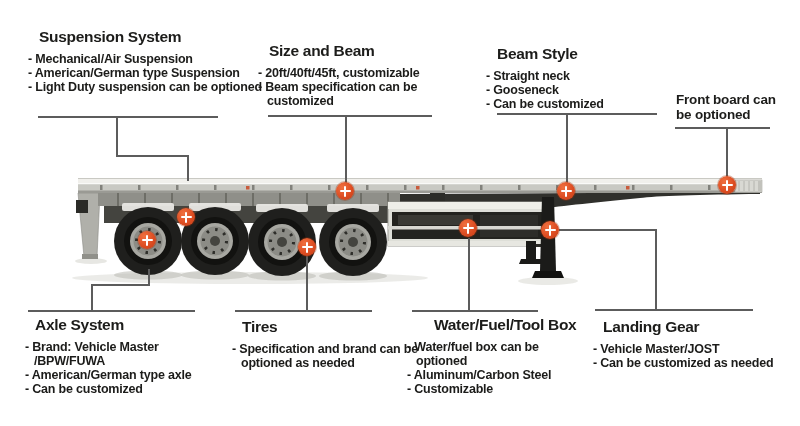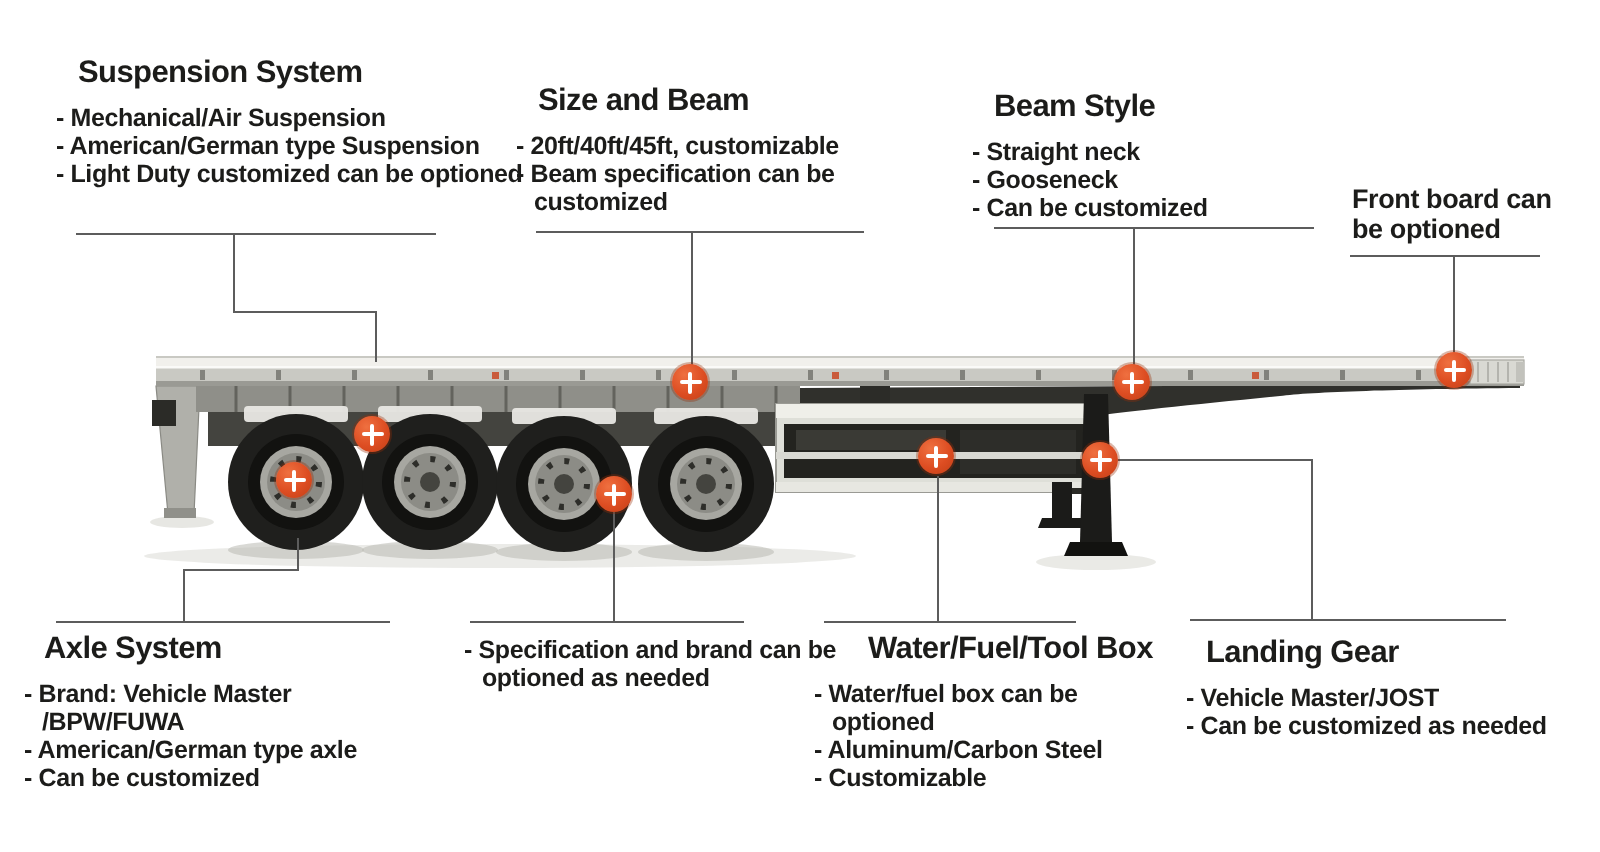--- a/index.html
+++ b/index.html
@@ -205,21 +205,21 @@
       <polyline points="595,310 753,310"></polyline>
       <polyline points="559,230 656,230 656,310"></polyline>
     </g>
   </svg>
 
   <div class="callout" style="left:28px;top:28px;width:235px;">
     <h3>Suspension System</h3>
     <ul>
         <li>Mechanical/Air Suspension</li>
         <li>American/German type Suspension</li>
-        <li>Light Duty customized can be optioned</li>
+        <li>Light Duty suspension can be optioned</li>
       </ul>
   </div>
 
   <div class="callout" style="left:258px;top:42px;width:200px;">
     <h3>Size and Beam</h3>
     <ul>
         <li>20ft/40ft/45ft, customizable</li>
         <li>Beam specification can be customized</li>
       </ul>
   </div>
@@ -228,30 +228,31 @@
     <h3>Beam Style</h3>
     <ul>
         <li>Straight neck</li>
         <li>Gooseneck</li>
         <li>Can be customized</li>
       </ul>
   </div>
 
   <div class="note" style="left:676px;top:92px;width:118px;">Front board can be optioned</div>
 
-  <div class="callout" style="left:12px;top:316px;width:190px;">
+  <div class="callout" style="left:25px;top:316px;width:190px;">
     <h3 style="margin-left:10px">Axle System</h3>
     <ul>
         <li>Brand: Vehicle Master /BPW/FUWA</li>
         <li>American/German type axle</li>
         <li>Can be customized</li>
       </ul>
   </div>
 
   <div class="callout" style="left:232px;top:318px;width:200px;">
+    <h3 style="margin-left:10px">Tires</h3>
     <ul>
         <li>Specification and brand can be optioned as needed</li>
       </ul>
   </div>
 
   <div class="callout" style="left:407px;top:316px;width:170px;">
     <h3 style="margin-left:27px">Water/Fuel/Tool Box</h3>
     <ul>
         <li>Water/fuel box can be optioned</li>
         <li>Aluminum/Carbon Steel</li>

